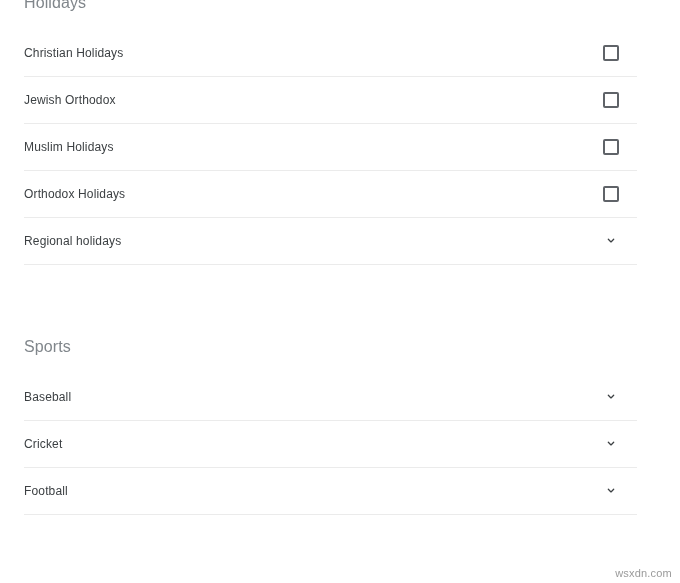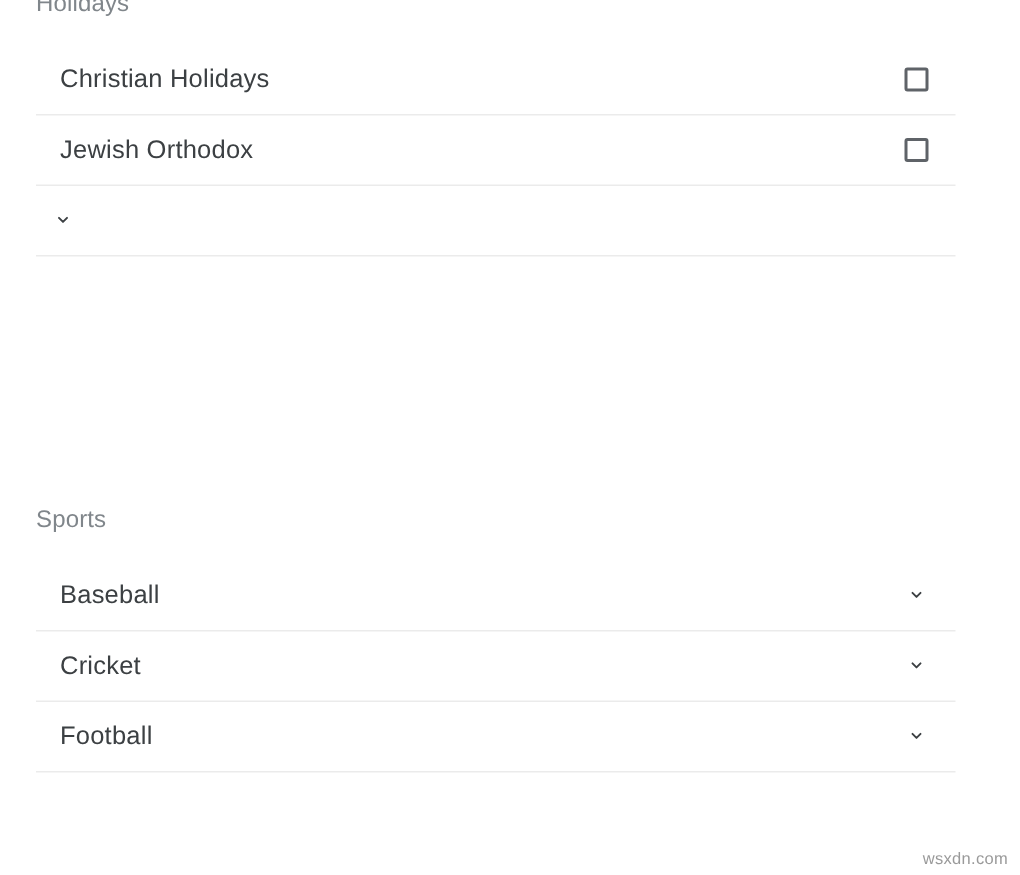--- a/index.html
+++ b/index.html
@@ -52,27 +52,26 @@
     position: relative;
     height: 47px;
     display: flex;
     align-items: center;
     justify-content: space-between;
     border-bottom: 1px solid #ebebeb;
     box-sizing: border-box;
   }
 
   .row-label {
-    font-size: 17px;
+    font-size: 12px;
     line-height: 18px;
     color: #3c4043;
     font-weight: 400;
     letter-spacing: 0.15px;
     white-space: nowrap;
-    margin-left: 16px;
   }
 
   .row-control {
     display: flex;
     align-items: center;
     justify-content: center;
     width: 36px;
     height: 36px;
     margin-right: 8px;
     flex: 0 0 auto;
@@ -127,23 +126,36 @@
         </span>
       </div>
 
       <div class="row">
         <span class="row-label">Jewish Orthodox</span>
         <span class="row-control">
           <span class="checkbox"></span>
         </span>
       </div>
 
-
-
-      <div class="row">
+      <div class="row">
+        <span class="row-label">Muslim Holidays</span>
+        <span class="row-control">
+          <span class="checkbox"></span>
+        </span>
+      </div>
+
+      <div class="row">
+        <span class="row-label">Orthodox Holidays</span>
+        <span class="row-control">
+          <span class="checkbox"></span>
+        </span>
+      </div>
+
+      <div class="row">
+        <span class="row-label">Regional holidays</span>
         <span class="row-control">
           <span class="chevron">
             <svg viewBox="0 0 24 24" aria-hidden="true">
               <path d="M7.4 9.0 L12 13.6 L16.6 9.0" fill="none" stroke="#3c4043" stroke-width="2.2" stroke-linecap="round" stroke-linejoin="round"></path>
             </svg>
           </span>
         </span>
       </div>
 
     </div>

